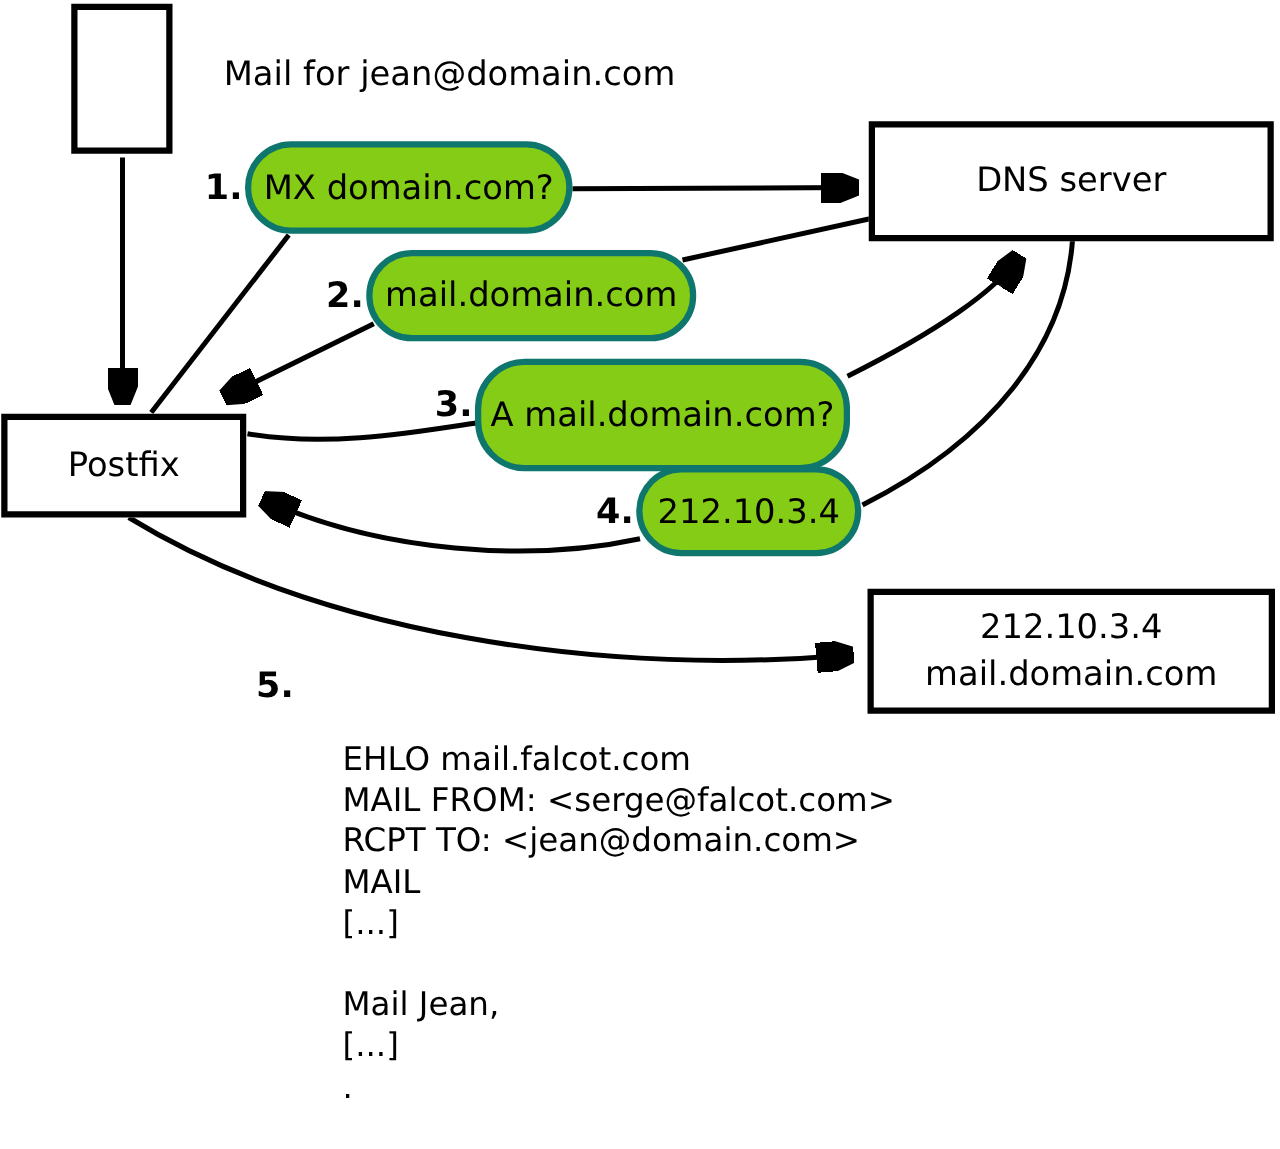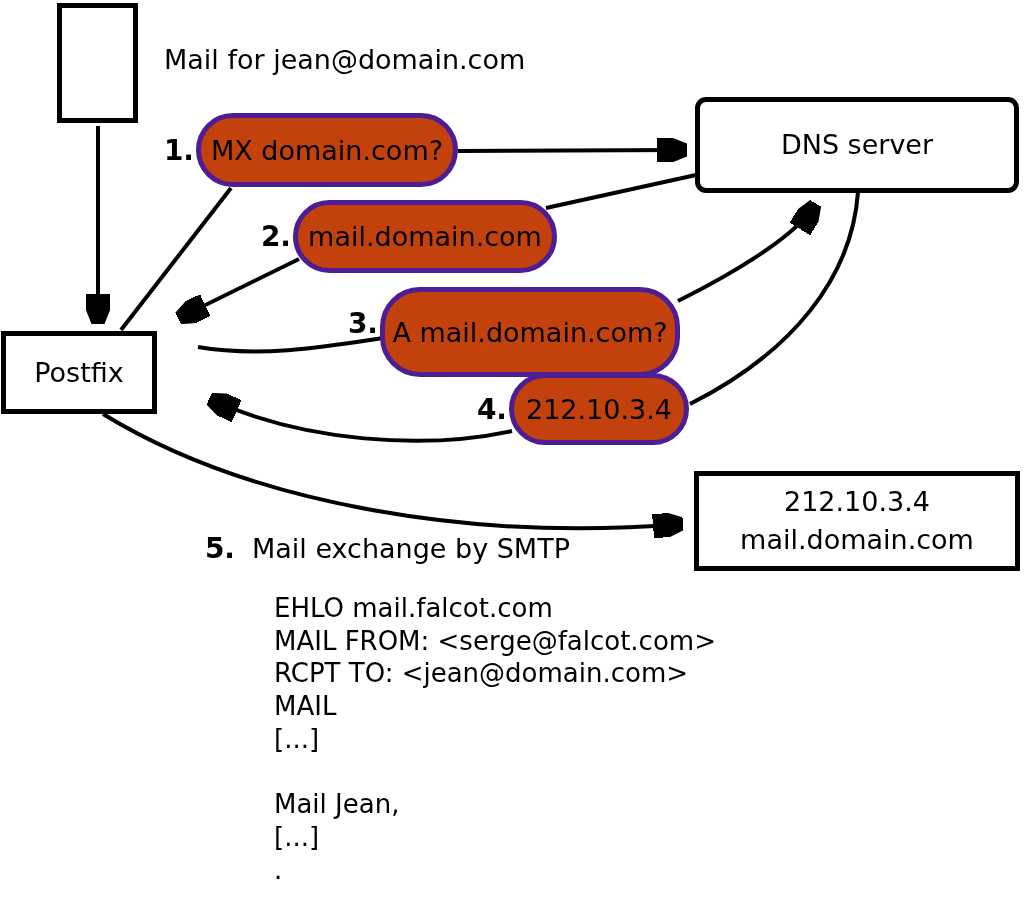--- a/index.html
+++ b/index.html
@@ -37,22 +37,22 @@
     align-items: center;
     justify-content: center;
     text-align: center;
     z-index: 2;
     font-size: 27px;
     line-height: 38px;
   }
   .pill {
     position: absolute;
     box-sizing: border-box;
-    background: #c2410c;
-    border: 5px solid #4c1d95;
+    background: #84cc16;
+    border: 5px solid #0f766e;
     border-radius: 40px;
     display: flex;
     align-items: center;
     justify-content: center;
     z-index: 2;
     font-size: 27px;
     white-space: nowrap;
   }
   .stepnum {
     position: absolute;
@@ -104,27 +104,27 @@
     <path d="M299,259 L181,317" marker-end="url(#ah)"></path>
     <path d="M198,347 C262,358 330,346 383,338"></path>
     <path d="M678,301 C748,266 798,232 814,206" marker-end="url(#ah)"></path>
     <path d="M858,192 C852,277 793,352 690,404"></path>
     <path d="M512,431 C424,450 305,442 212,400" marker-end="url(#ah)"></path>
     <path d="M103,414 C255,507 480,541 680,524" marker-end="url(#ah)"></path>
   </svg>
 
   <div class="node" style="left:57px; top:3px; width:81px; height:120px;"></div>
 
-  <div class="freelabel" style="left:164px; top:44px;">Mail for jean@domain.com</div>
+  <div class="freelabel" style="left:179px; top:44px;">Mail for jean@domain.com</div>
 
-  <div class="node" style="left:695px; top:97px; width:324px; height:96px;border-radius:11px;">
+  <div class="node" style="left:695px; top:97px; width:324px; height:96px;">
     <span>DNS server</span>
   </div>
 
-  <div class="node" style="left:1px; top:331px; width:156px; height:83px;">
+  <div class="node" style="left:1px; top:331px; width:196px; height:83px;">
     <span>Postfix</span>
   </div>
 
   <div class="node" style="left:694px; top:471px; width:326px; height:100px;">
     <span>212.10.3.4</span>
     <span>mail.domain.com</span>
   </div>
 
   <div class="pill" style="left:196px; top:113px; width:262px; height:74px;">
     <span>MX domain.com?</span>
@@ -138,21 +138,20 @@
   <div class="pill" style="left:509px; top:373px; width:180px; height:72px;">
     <span>212.10.3.4</span>
   </div>
 
   <div class="stepnum" style="left:134px; top:150px; width:60px;">1.</div>
   <div class="stepnum" style="left:231px; top:236px; width:60px;">2.</div>
   <div class="stepnum" style="left:318px; top:323px; width:60px;">3.</div>
   <div class="stepnum" style="left:447px; top:409px; width:60px;">4.</div>
   <div class="stepnum" style="left:175px; top:548px; width:60px;">5.</div>
 
-  <div class="freelabel vcenter" style="left:252px; top:548px;">Mail exchange by SMTP</div>
 
   <div id="smtp-session">
     <div class="smtp-line">EHLO mail.falcot.com</div>
     <div class="smtp-line">MAIL FROM: &lt;serge@falcot.com&gt;</div>
     <div class="smtp-line">RCPT TO: &lt;jean@domain.com&gt;</div>
     <div class="smtp-line">MAIL</div>
     <div class="smtp-line">[...]</div>
     <div class="smtp-line"></div>
     <div class="smtp-line">Mail Jean,</div>
     <div class="smtp-line">[...]</div>

